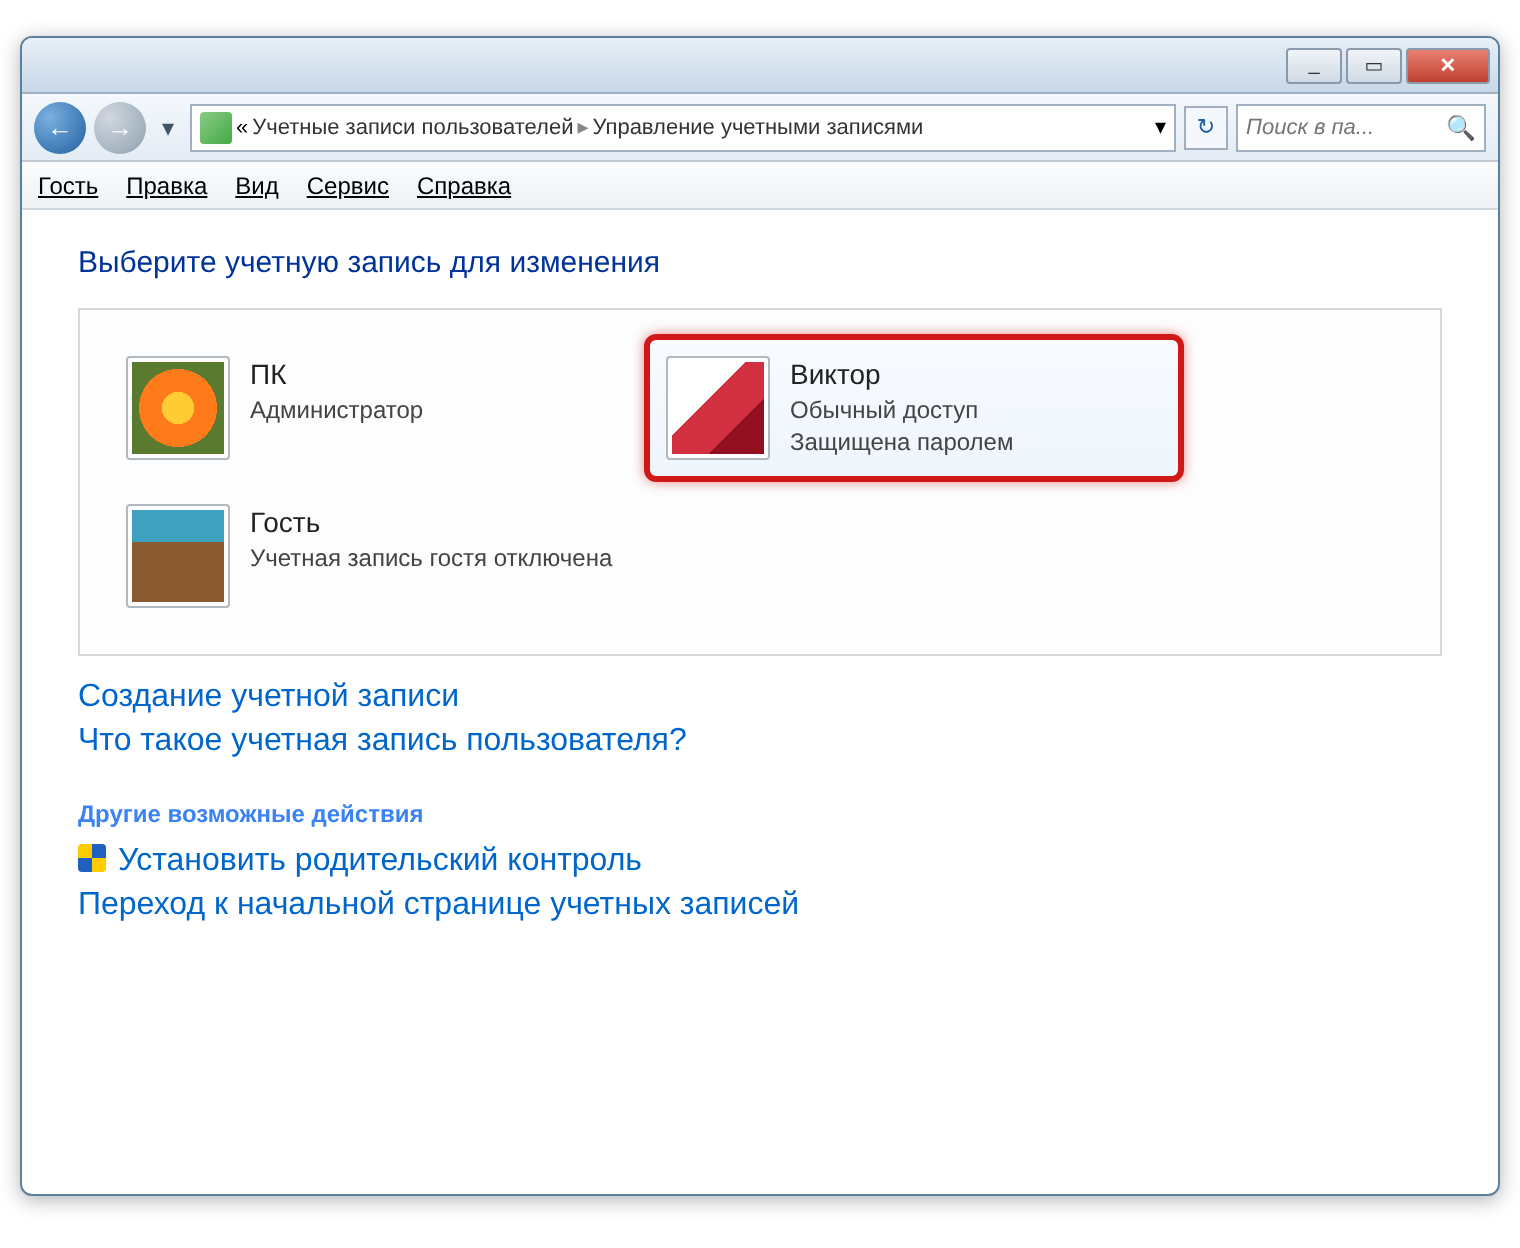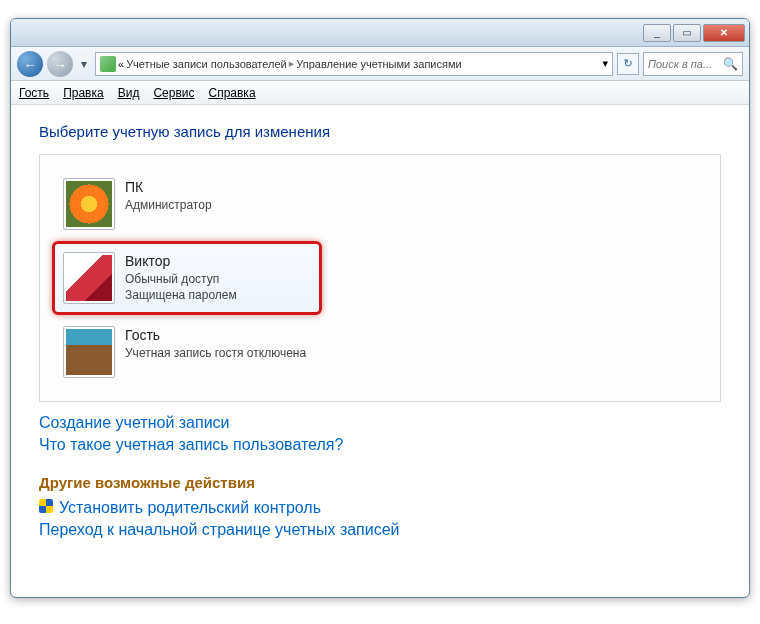--- a/index.html
+++ b/index.html
@@ -11,42 +11,42 @@
 .navbar { height: 34px; background: linear-gradient(to bottom, #f4f8fc, #e4ecf4); display: flex; align-items: center; padding: 0 6px; border-bottom: 1px solid #c0cad4; gap: 4px; }
 .nav-btn { width: 26px; height: 26px; border-radius: 50%; background: radial-gradient(circle at 30% 30%, #7ab0e0, #2060a0); display: flex; align-items: center; justify-content: center; color: #fff; font-size: 13px; cursor: pointer; }
 .nav-btn.fwd { background: radial-gradient(circle at 30% 30%, #d0d8e0, #90a0b0); }
 .chev { width: 14px; text-align: center; color: #456; cursor: pointer; }
 .addrbar { flex: 1; height: 24px; border: 1px solid #a0b0c0; background: #fff; display: flex; align-items: center; padding: 0 4px; font-size: 11px; gap: 2px; overflow: hidden; }
 .addrbar .icon { width: 16px; height: 16px; background: linear-gradient(135deg,#8c8,#4a4); border-radius: 2px; flex-shrink: 0; }
 .crumb { color: #333; cursor: pointer; white-space: nowrap; }
 .crumbsep { color: #888; }
 .addr-end { margin-left: auto; display: flex; gap: 4px; align-items: center; }
 .refbtn { width: 22px; height: 22px; border: 1px solid #a0b0c0; background: #f4f8fc; display: flex; align-items: center; justify-content: center; color: #2060a0; cursor: pointer; font-size: 11px; }
-.searchbar { width: 100px; height: 24px; border: 1px solid #a0b0c0; background: #fff; display: flex; align-items: center; padding: 0 4px; }
+.searchbar { width: 125px; height: 24px; border: 1px solid #a0b0c0; background: #fff; display: flex; align-items: center; padding: 0 4px; }
 .searchbar input { border: none; outline: none; width: 100%; font-size: 11px; font-style: italic; color: #888; }
 .searchbar .sicon { color: #2060a0; font-size: 12px; }
 .menubar { height: 24px; background: linear-gradient(to bottom, #fafcfe, #eef2f6); display: flex; align-items: center; padding: 0 8px; gap: 14px; border-bottom: 1px solid #d0d8e0; font-size: 12px; }
 .menuitem { cursor: pointer; }
 .menuitem u { text-decoration: underline; }
 .content { padding: 18px 28px; }
 .heading { color: #003399; font-size: 15px; font-weight: normal; margin-bottom: 14px; }
-.accounts-box { border: 1px solid #d4d8dc; background: #fdfdfd; padding: 12px; display: flex; flex-wrap: wrap; gap: 0; flex-direction: column; }
+.accounts-box { border: 1px solid #d4d8dc; background: #fdfdfd; padding: 12px; display: flex; flex-wrap: wrap; gap: 0; }
 .account { width: 270px; display: flex; align-items: flex-start; gap: 10px; padding: 8px; cursor: pointer; border: 3px solid transparent; border-radius: 6px; }
 .account.highlight { border: 3px solid #d01818; box-shadow: 0 0 6px rgba(208,24,24,0.5); background: linear-gradient(to bottom, #f8fbff, #eef5fc); }
 .avatar { width: 52px; height: 52px; border: 1px solid #b0b8c0; border-radius: 2px; padding: 2px; background: #fff; flex-shrink: 0; }
 .avatar-img { width: 100%; height: 100%; }
 .av-flower { background: radial-gradient(circle at 50% 50%, #ffcc33 0 25%, #ff7a1a 25% 60%, #5a7a30 60% 100%); }
 .av-origami { background: linear-gradient(135deg, #fff 0 40%, #d03040 40% 70%, #901020 70% 100%); }
 .av-suitcase { background: linear-gradient(to bottom, #40a0c0 0 35%, #8a5a30 35% 100%); }
 .acc-text { font-size: 12px; line-height: 1.35; }
 .acc-name { font-size: 14px; color: #222; }
 .acc-sub { color: #444; }
 .links { margin-top: 12px; }
 .link { color: #0066cc; font-size: 16px; cursor: pointer; display: block; margin-bottom: 4px; }
-.section-head { font-weight: bold; color: #a16207; margin-top: 20px; margin-bottom: 8px; font-size: 15px; }
+.section-head { font-weight: bold; color: #3b82f6; margin-top: 20px; margin-bottom: 8px; font-size: 12px; }
 .action-link { display: flex; align-items: flex-start; gap: 6px; margin-bottom: 4px; }
 .shield { width: 14px; height: 14px; background: conic-gradient(#2060c0 0 25%, #ffcc00 25% 50%, #2060c0 50% 75%, #ffcc00 75% 100%); border-radius: 2px; flex-shrink: 0; }
 </style>
 </head>
 <body>
 
 <div class="window">
 
   <div class="titlebar">
     <div class="winbtn">_</div>

